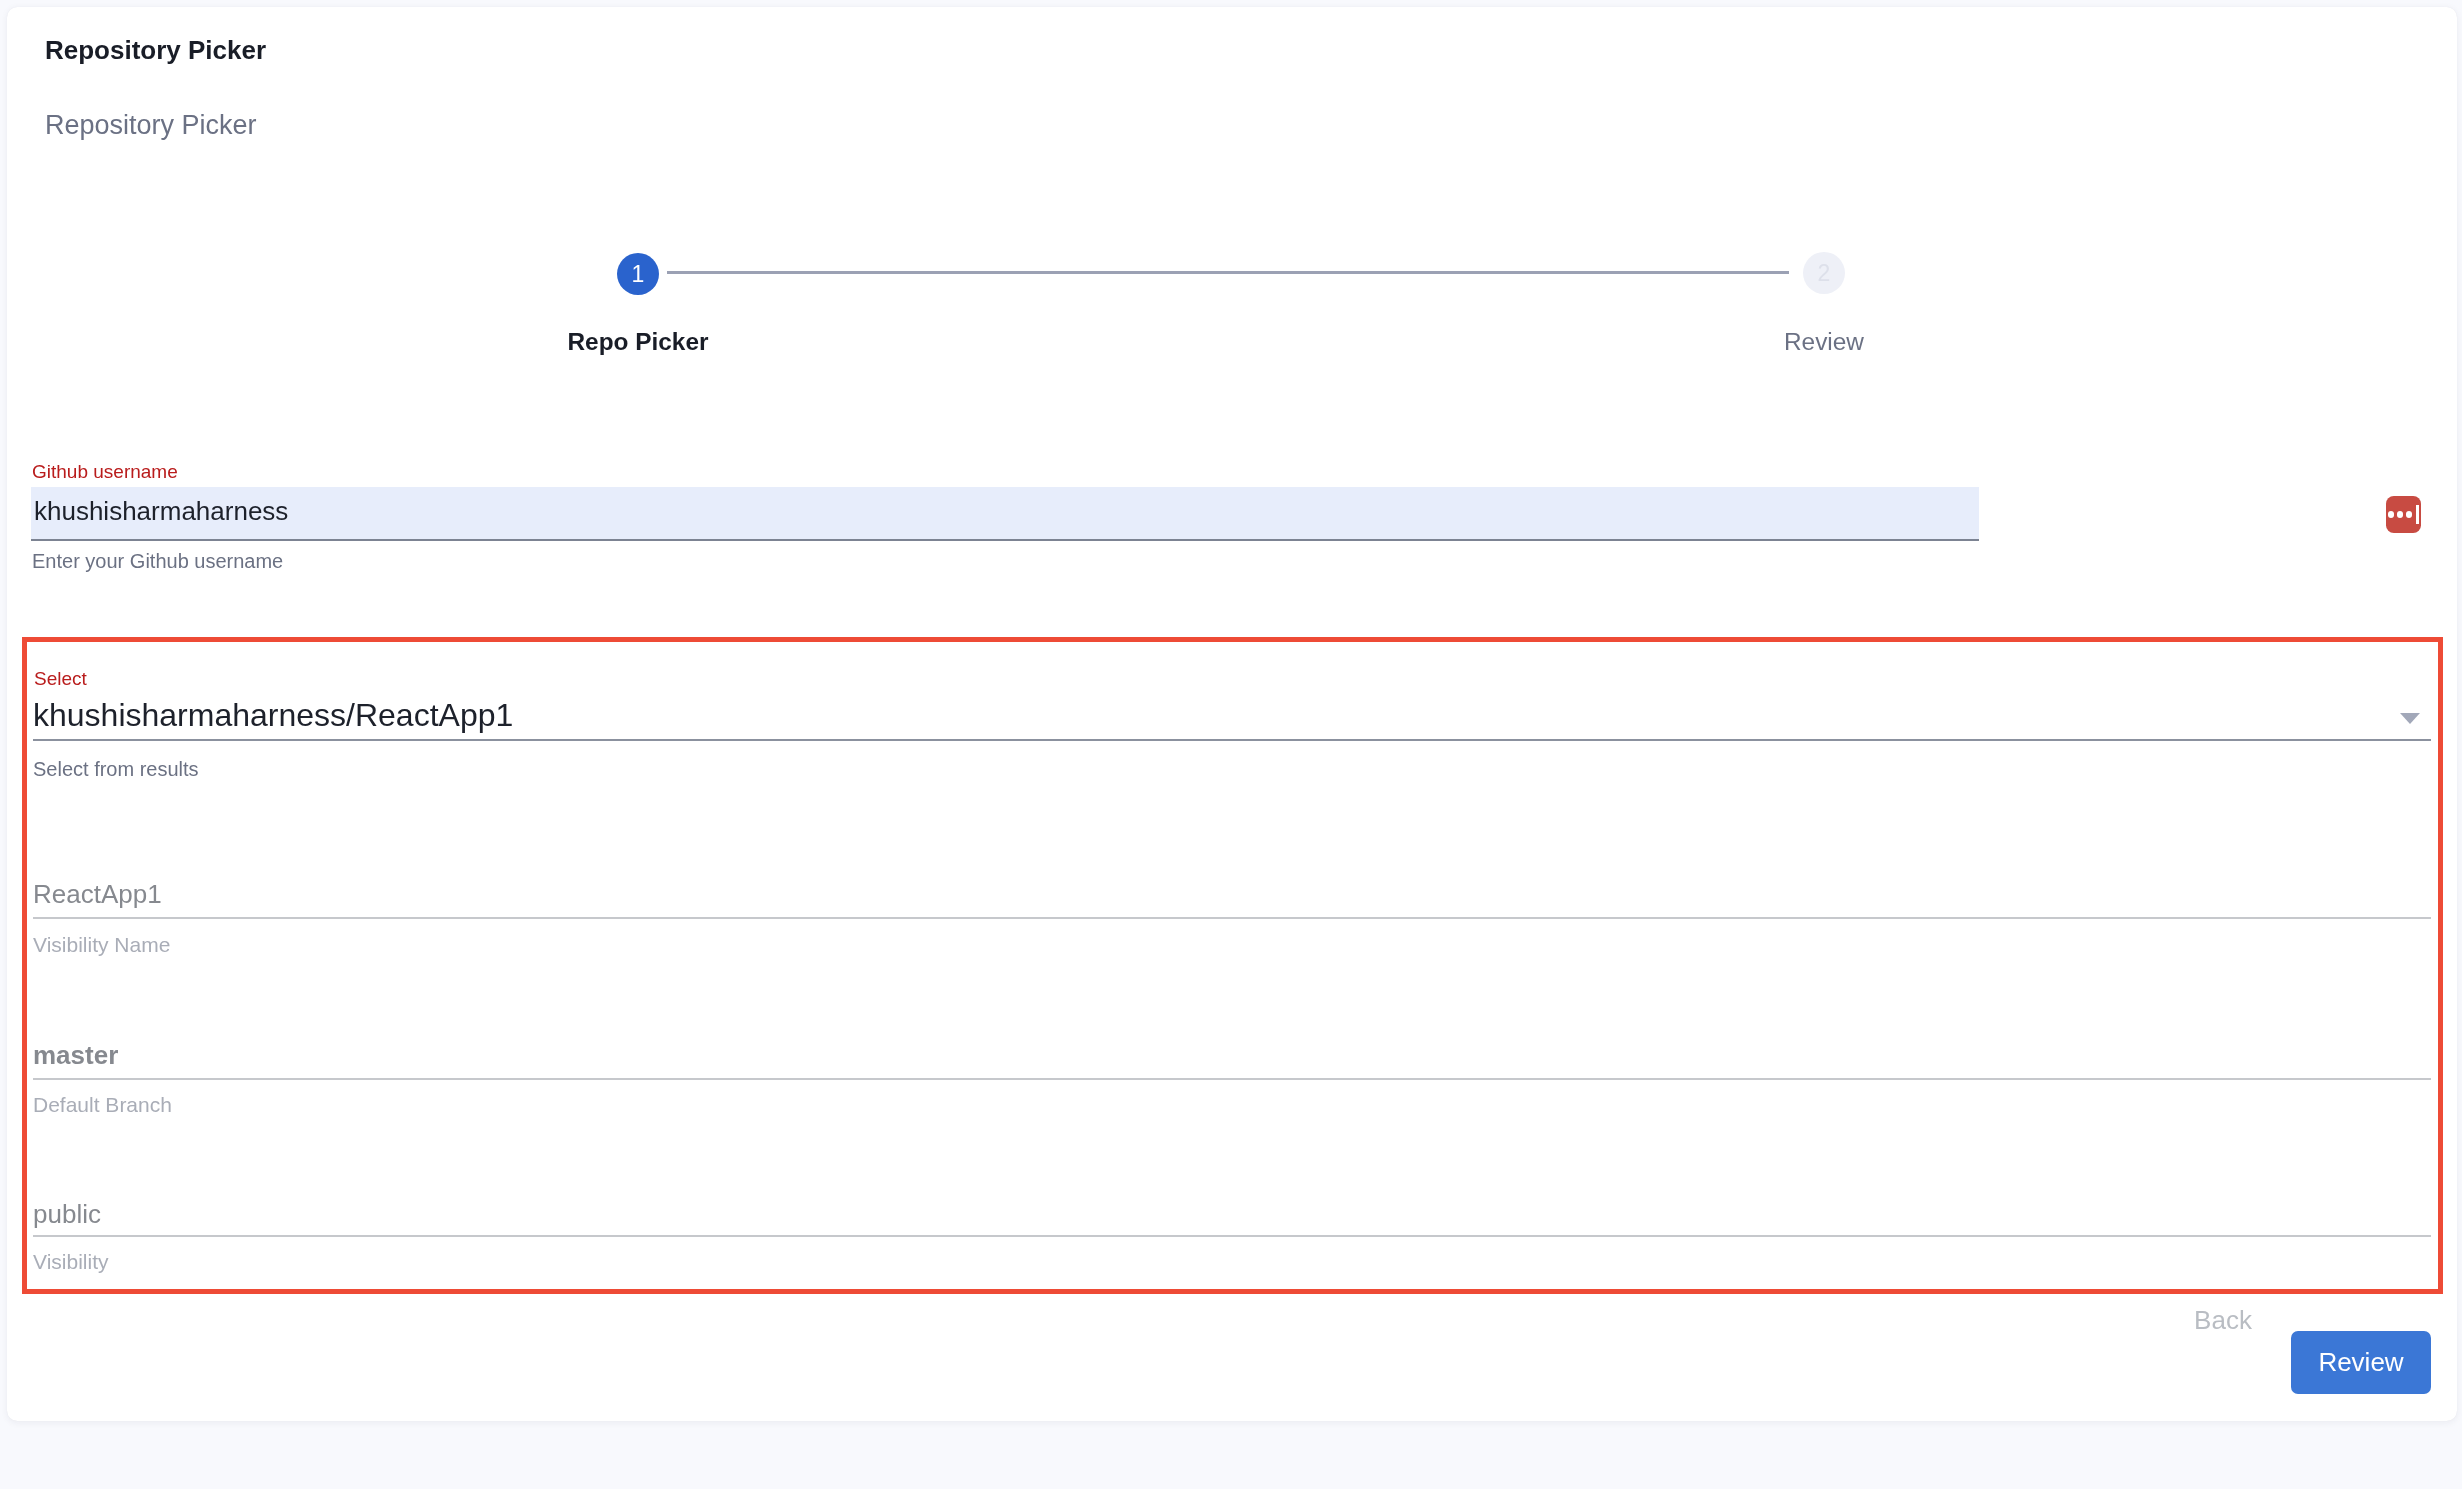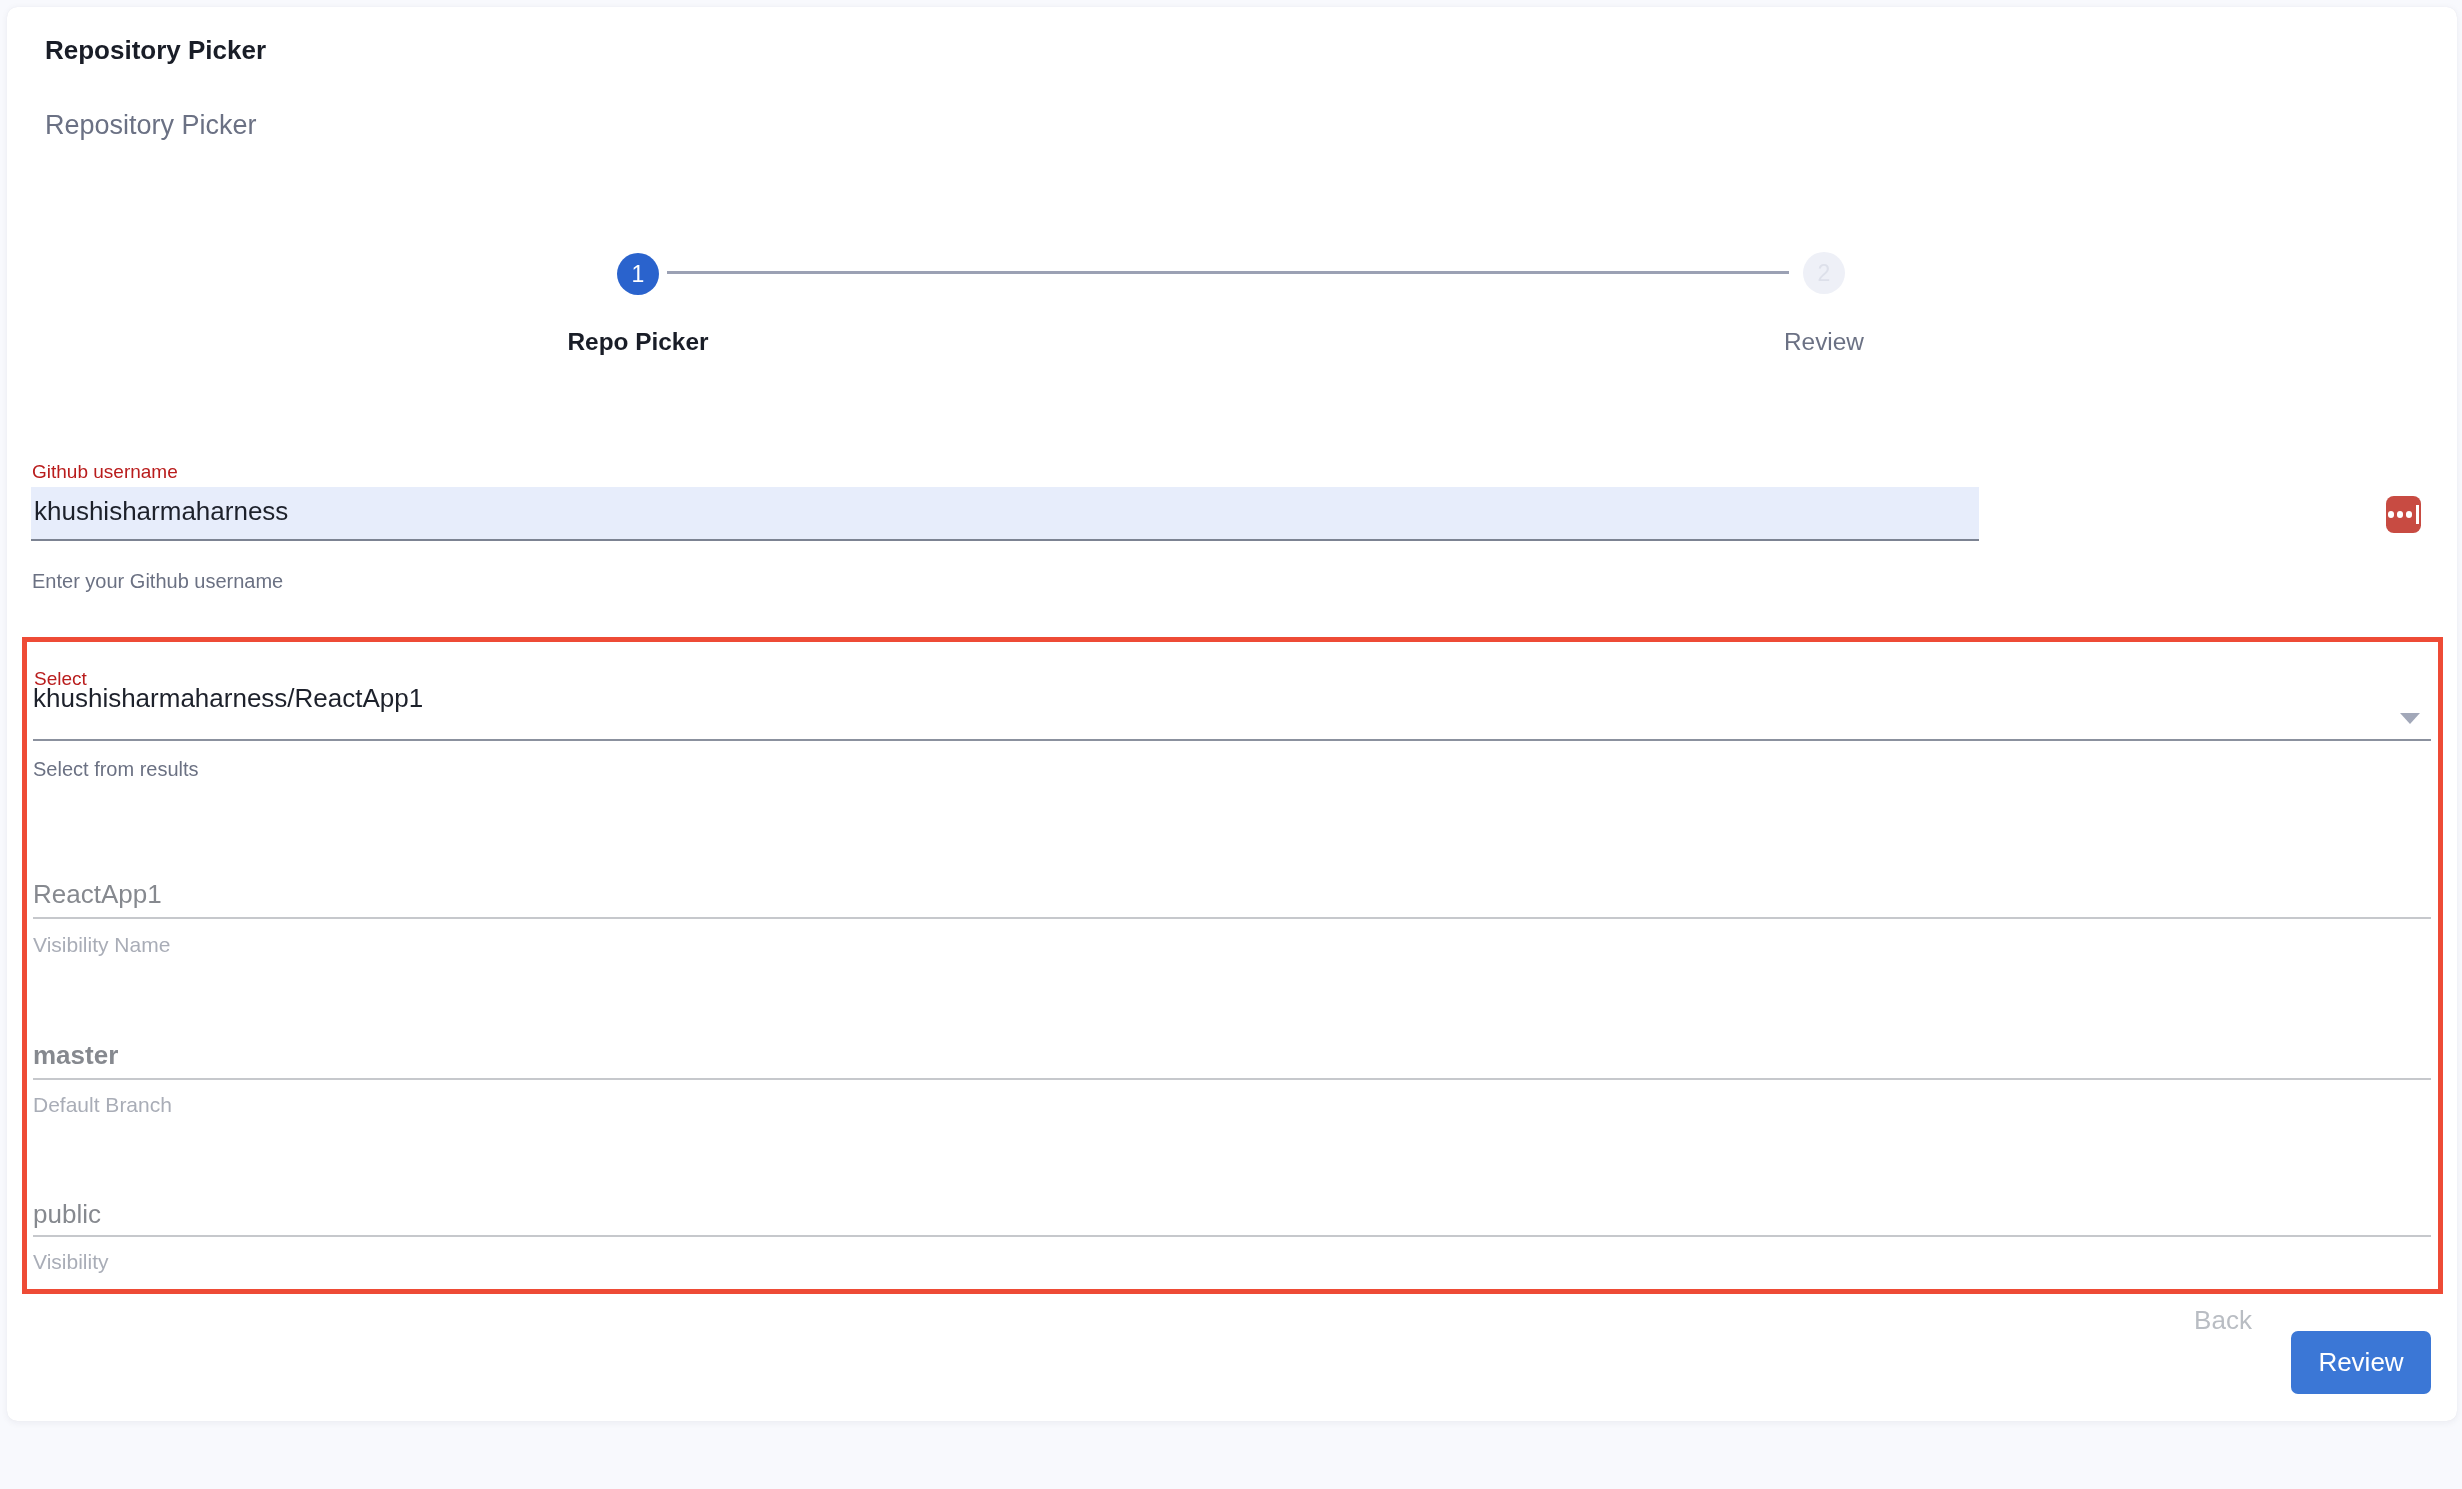--- a/index.html
+++ b/index.html
@@ -49,30 +49,30 @@
     outline: none;
   }
   .lastpass-icon {
     left: 2379px; top: 489px; width: 35px; height: 37px;
     background: #c84b42; border-radius: 7.8px;
     display: flex; align-items: center; justify-content: center;
     gap: 2.6px; cursor: pointer;
   }
   .lastpass-icon .dot { width: 6.1px; height: 6.1px; border-radius: 50%; background: #ffffff; }
   .lastpass-icon .bar { width: 2.6px; height: 19px; background: #ffffff; margin-left: 1.7px; }
-  .gh-helper { left: 25px; top: 543px; margin-top: 20px; }
+  .gh-helper { left: 25px; top: 543px; }
 
   .highlight-region {
     left: 15px; top: 630px; width: 2421px; height: 657px;
     border: 5.2px solid #ee4b36;
     pointer-events: none;
   }
 
   .select-label { left: 27px; top: 661px; }
-  .select-value { left: 26px; top: 676px; font-size: 26px; color: #1d212b; cursor: pointer; }
+  .select-value { left: 26px; top: 690px; font-size: 32px; color: #1d212b; cursor: pointer; }
   .chevron-down-icon {
     left: 2393px; top: 706px;
     width: 0; height: 0;
     border-left: 10.5px solid transparent;
     border-right: 10.5px solid transparent;
     border-top: 11.3px solid #a2a8b9;
     cursor: pointer;
   }
   .select-line { left: 26px; top: 732px; width: 2398px; height: 1.7px; background: #8b919e; }
   .select-helper { left: 26px; top: 751px; }

